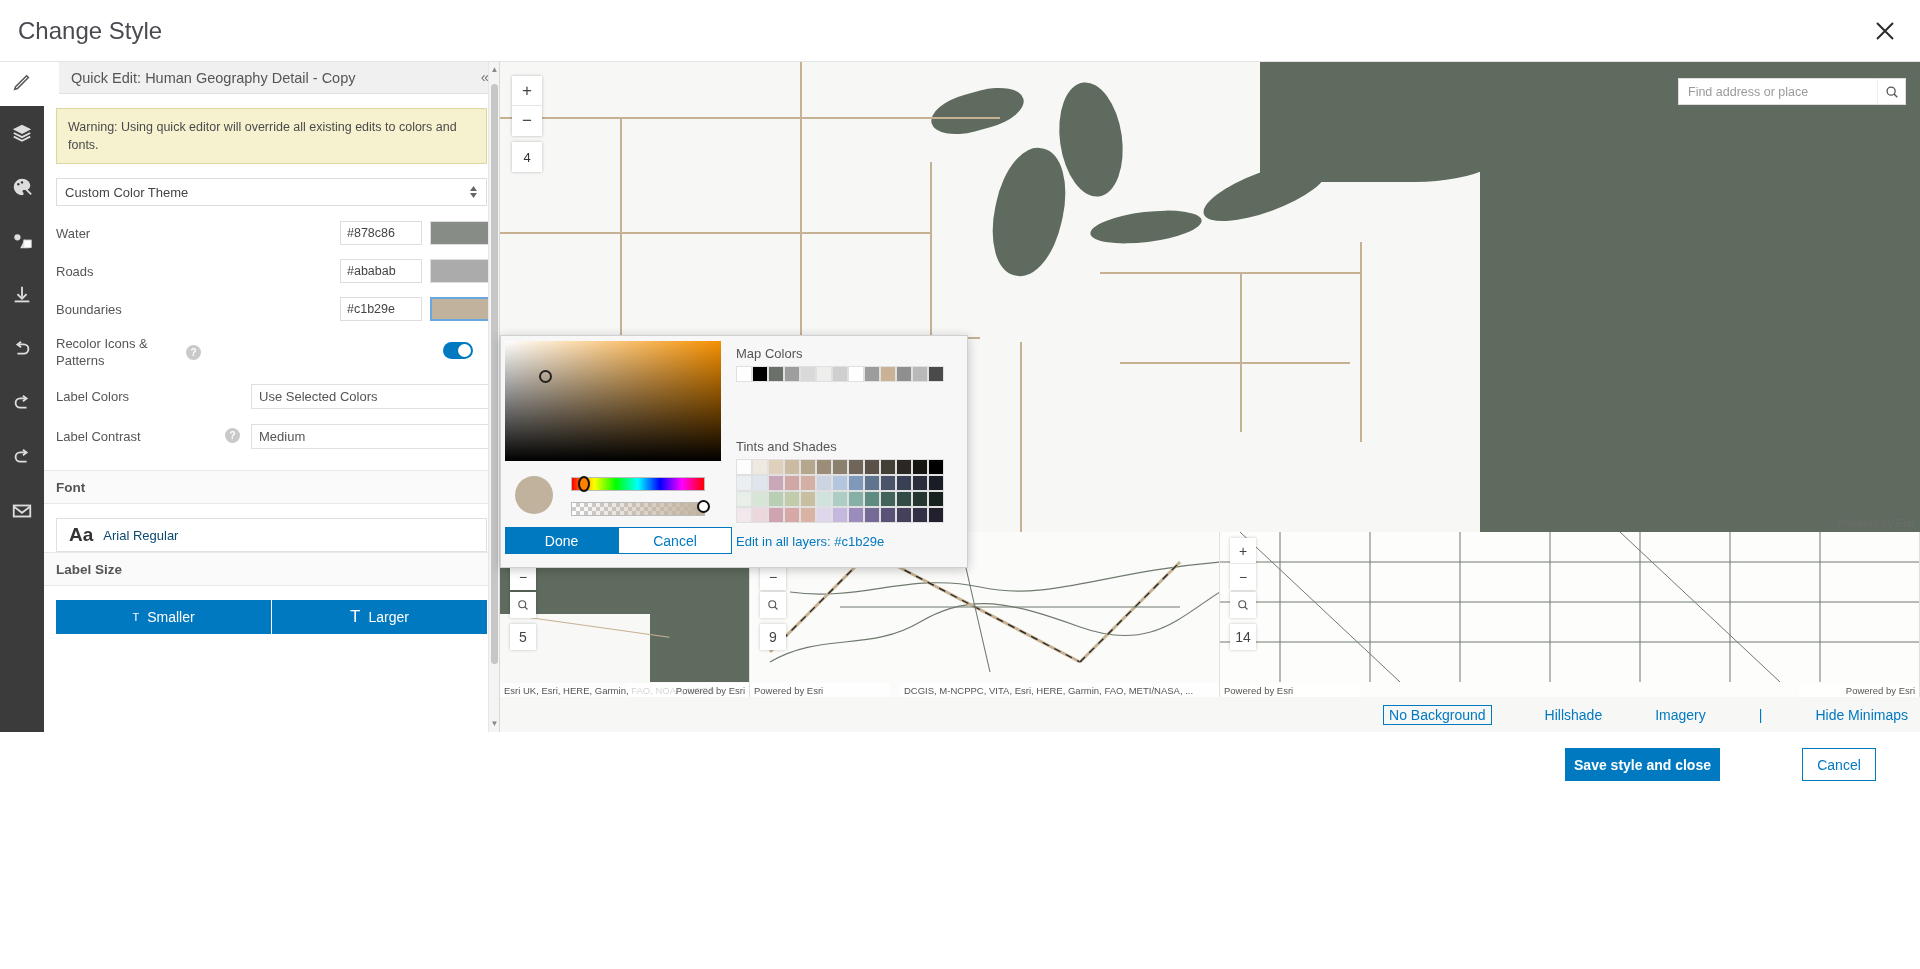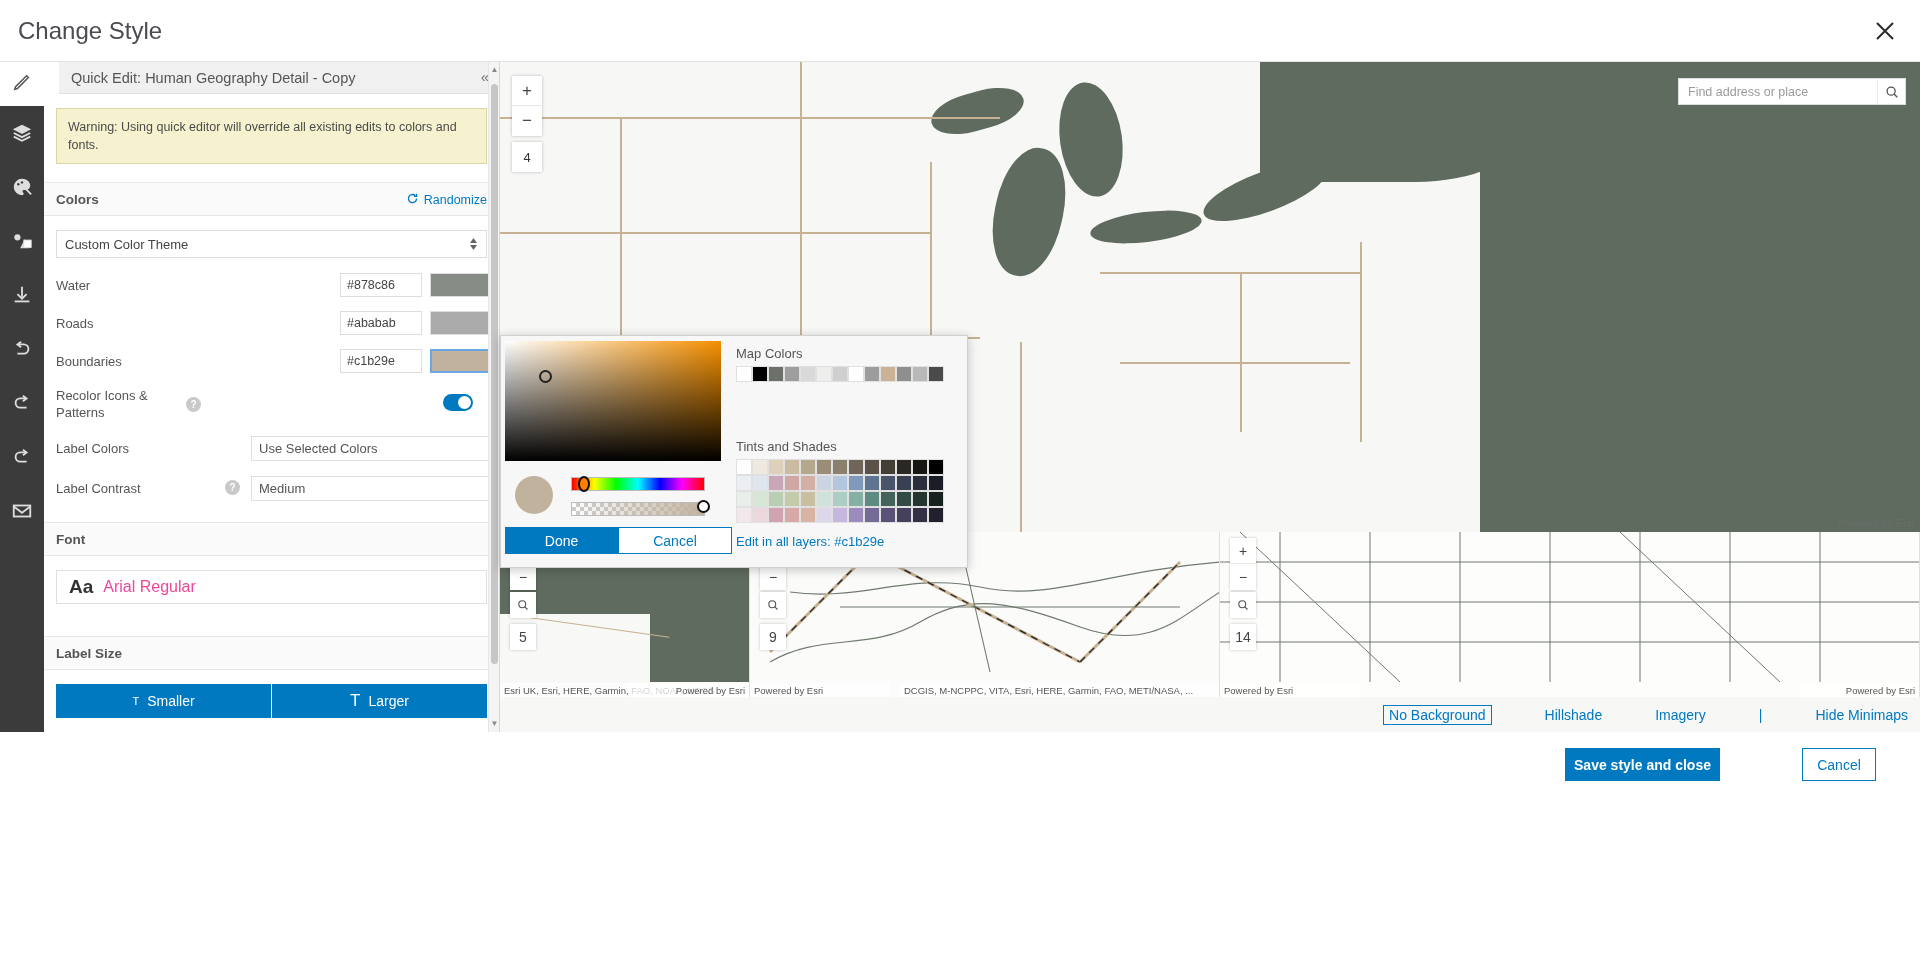--- a/index.html
+++ b/index.html
@@ -139,21 +139,21 @@
     display:flex; align-items:center; padding-left:7px;
     font-size:13px; color:#555; cursor:pointer;
   }
 
   .font-preview{
     margin:14px 12px 0 12px; height:34px; border:1px solid #e0e0e0;
     display:flex; align-items:center; padding-left:12px; gap:10px;
     background:#fff; cursor:pointer;
   }
   .font-preview .aa{ font-size:19px; font-weight:bold; color:#333; }
-  .font-preview .fname{ font-size:16px; color:#ec4899; }
+  .font-preview .fname{ font-size:13px; color:#0c4a6e; }
 
   .sizebtns{ display:flex; margin:14px 12px 0 12px; }
   .bigbtn{
     flex:1; height:34px; background:#0079c1; color:#fff;
     display:flex; align-items:center; justify-content:center; gap:8px;
     font-size:14px; cursor:pointer; border-right:1px solid #fff;
   }
   .bigbtn:last-child{ border-right:none; }
 
   
@@ -420,32 +420,20 @@
 
   <div class="panel-header">
     <span class="ph-title">Quick Edit: Human Geography Detail - Copy</span>
     <span class="collapse">«</span>
   </div>
 
   <div class="warning">
     <b>Warning:</b><span> Using quick editor will override all existing edits to colors and fonts.</span>
   </div>
 
-  <div class="section-head">
-    <span class="sh-title">Colors</span>
-    <span class="randomize">
-      <span>
-        <svg width="13" height="13" viewBox="0 0 16 16">
-            <path d="M13 8a5 5 0 11-1.6-3.6" fill="none" stroke="#0079c1" stroke-width="1.6"></path>
-            <path d="M13 2 v3.2 h-3.2" fill="none" stroke="#0079c1" stroke-width="1.6"></path>
-          </svg>
-      </span>
-      <span>Randomize</span>
-    </span>
-  </div>
 
   <div class="select-box">
     <span>Custom Color Theme</span>
     <span class="select-arrows">
       <svg width="9" height="18" viewBox="0 0 9 18">
           <path d="M4.5 3 L8 8 L1 8 Z" fill="#666"></path>
           <path d="M4.5 15 L8 10 L1 10 Z" fill="#666"></path>
         </svg>
     </span>
   </div>
@@ -495,21 +483,21 @@
 
   <div class="section-head" style="margin-top:14px">
     <span class="sh-title">Font</span>
   </div>
 
   <div class="font-preview">
     <span class="aa">Aa</span>
     <span class="fname">Arial Regular</span>
   </div>
 
-  <div class="section-head" style="margin-top:32px">
+  <div class="section-head" style="margin-top:0">
     <span class="sh-title">Label Size</span>
   </div>
 
   <div class="sizebtns">
     <div class="bigbtn">
       <span style="font-size:11px">T</span>
       <span>Smaller</span>
     </div>
     <div class="bigbtn">
       <span style="font-size:17px">T</span>

